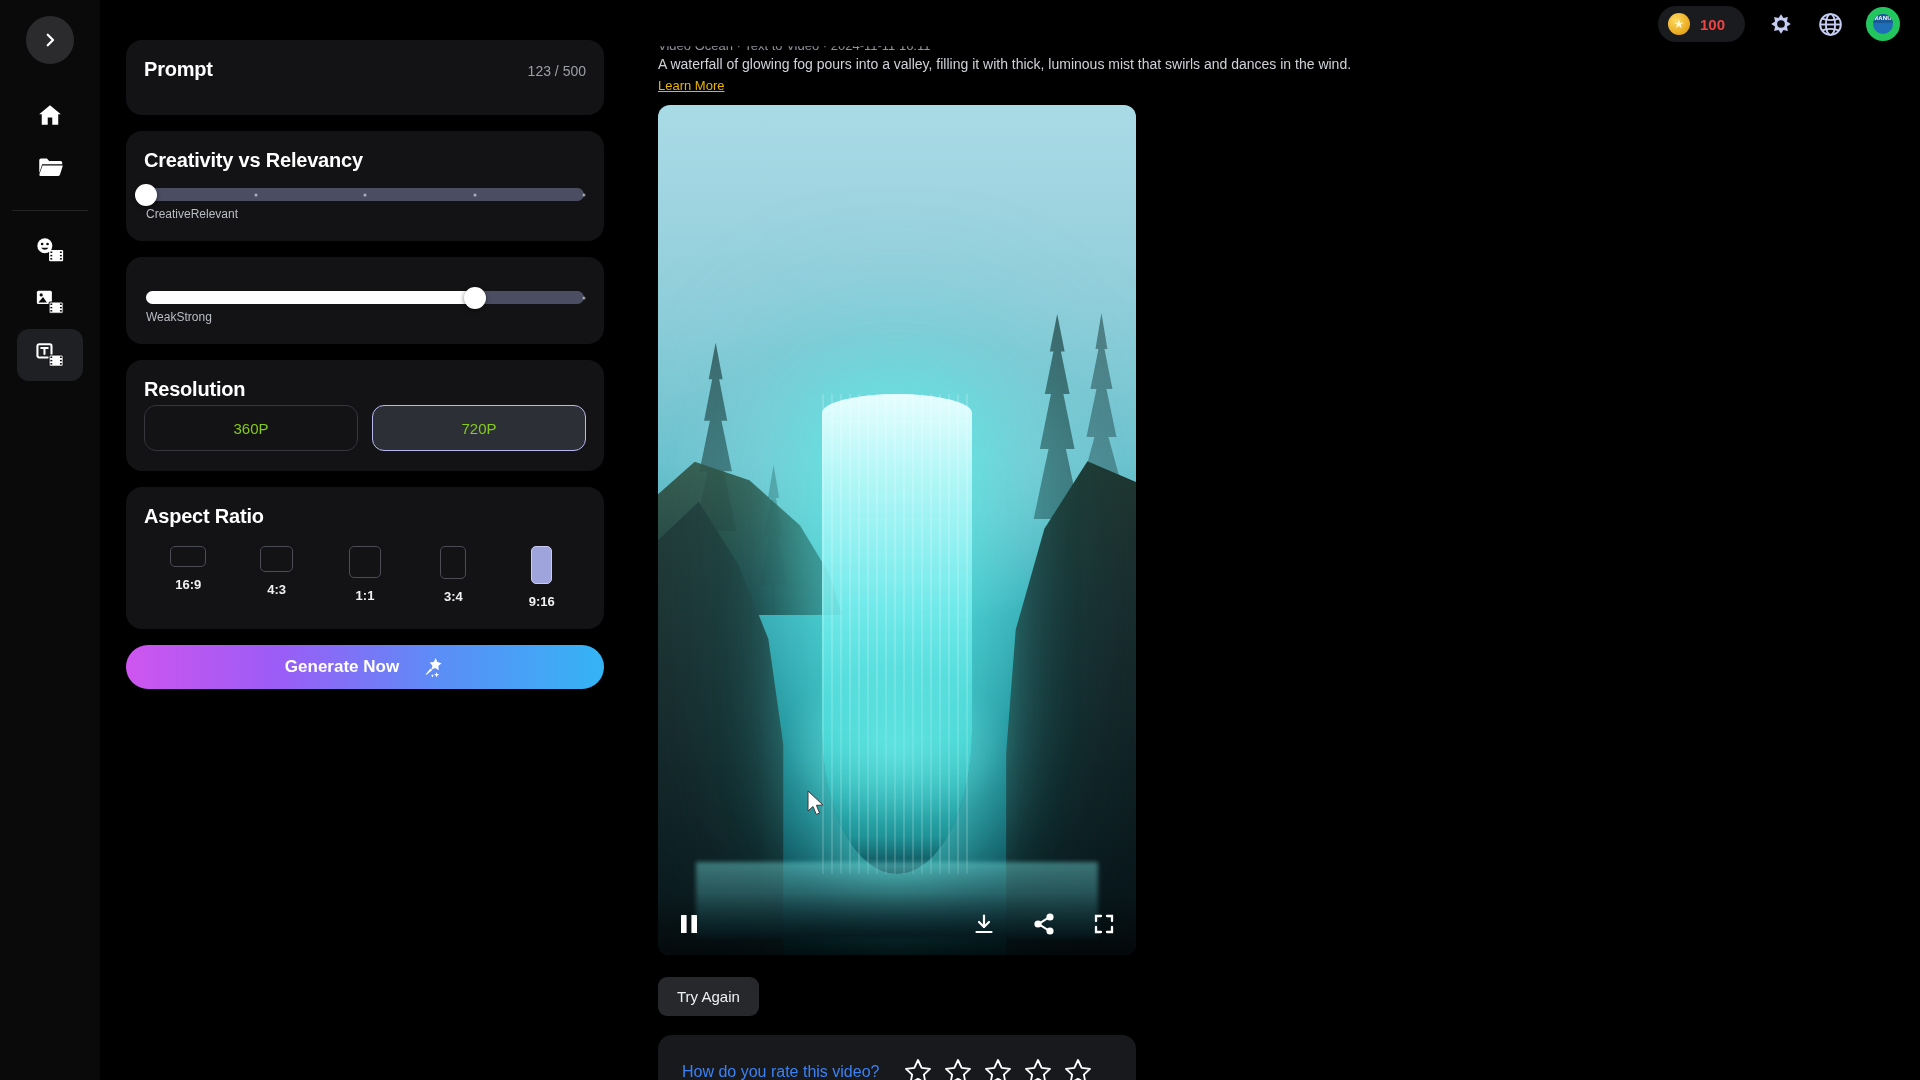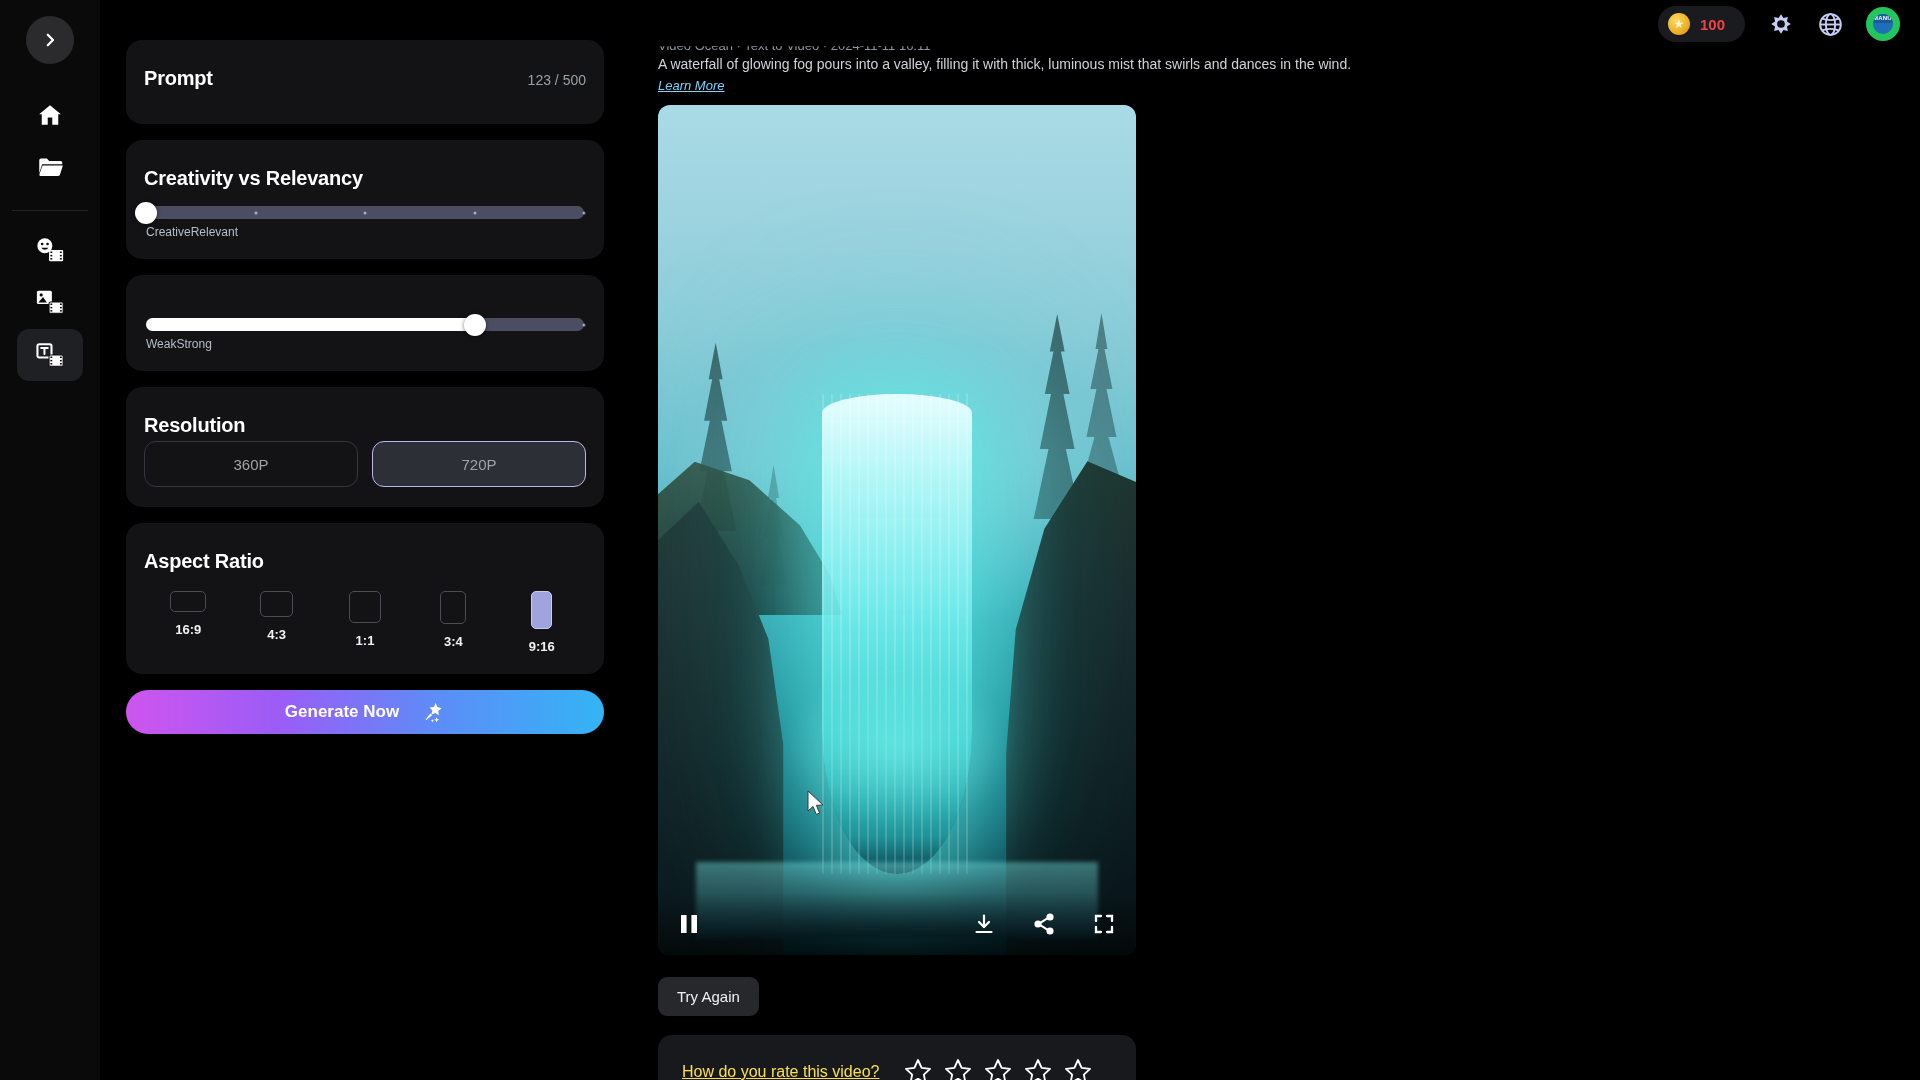--- a/index.html
+++ b/index.html
@@ -38,21 +38,21 @@
   
   .panel {
     width: 530px; flex: 0 0 530px; height: 1080px;
     padding: 40px 26px 0 26px;
     overflow: hidden;
     background: #000;
   }
   .card {
     background: #131316;
     border-radius: 16px;
-    padding: 27px 18px 20px 18px;
+    padding: 18px 18px 20px 18px;
     margin-bottom: 16px;
   }
   .card-head {
     display: flex; align-items: baseline; justify-content: space-between;
     margin-bottom: 14px;
   }
   .card-title { font-size: 20px; font-weight: 700; letter-spacing: -0.2px; color: #fff; }
   .counter { font-size: 14px; color: #9aa0a6; }
   .prompt-box {
     background: #22262c;
@@ -87,21 +87,21 @@
     background: #fff; transform: translate(-50%, -50%);
     box-shadow: 0 1px 4px rgba(0,0,0,.5); cursor: grab;
   }
   .ends { display: flex; justify-content: flex-start; font-size: 12px; color: #b9bec4; }
 
   
   .res-row { display: flex; gap: 14px; margin-top: 4px; }
   .res-btn {
     flex: 1; height: 46px; border-radius: 12px;
     display: flex; align-items: center; justify-content: center;
-    font-size: 15px; color: #a3a3a3; cursor: pointer;
+    font-size: 15px; color: #84cc16; cursor: pointer;
     background: #131316; border: 1px solid #34373d;
   }
   .res-btn.sel {
     background: #2c2f36; border: 1px solid #b9b7f0;
   }
 
   
   .ar-row { display: flex; gap: 0; margin-top: 18px; }
   .ar-item {
     flex: 1; display: flex; flex-direction: column;
@@ -130,21 +130,21 @@
     font-size: 13px; color: #8f959c; white-space: nowrap;
     position: absolute; top: 38px; left: 28px;
     clip-path: inset(55% 0 0 0);
   }
   .meta-desc {
     position: absolute; top: 56px; left: 28px;
     font-size: 14px; color: #cfd3d8; white-space: nowrap;
   }
   .learn-more {
     position: absolute; top: 78px; left: 28px;
-    font-size: 13px; color: #7dd3fc; text-decoration: underline; cursor: pointer; font-style: italic;
+    font-size: 13px; color: #eab308; text-decoration: underline; cursor: pointer;
   }
 
   .video-wrap {
     position: absolute; top: 105px; left: 28px;
     width: 478px; height: 850px;
     border-radius: 12px; overflow: hidden;
     background: #0b1416;
   }
   .scene { position: absolute; inset: 0; }
   .sky {
@@ -238,21 +238,21 @@
     background: #26282c; color: #eef0f2;
     border: none; border-radius: 9px;
     padding: 11px 19px; font-size: 15px; cursor: pointer;
     font-family: "Liberation Sans", sans-serif;
   }
   .rate-card {
     position: absolute; left: 28px; top: 1035px;
     width: 478px; background: #17191d; border-radius: 14px 14px 0 0;
     padding: 22px 24px; display: flex; align-items: center; gap: 24px;
   }
-  .rate-label { font-size: 16px; color: #fde047; white-space: nowrap; text-decoration: underline; }
+  .rate-label { font-size: 16px; color: #3b82f6; white-space: nowrap; }
   .stars { display: flex; gap: 10px; }
   .star { cursor: pointer; }
 
   
   .topbar {
     position: absolute; right: 20px; top: 6px;
     display: flex; align-items: center; gap: 22px; z-index: 30;
   }
   .credits {
     display: flex; align-items: center; gap: 10px;

